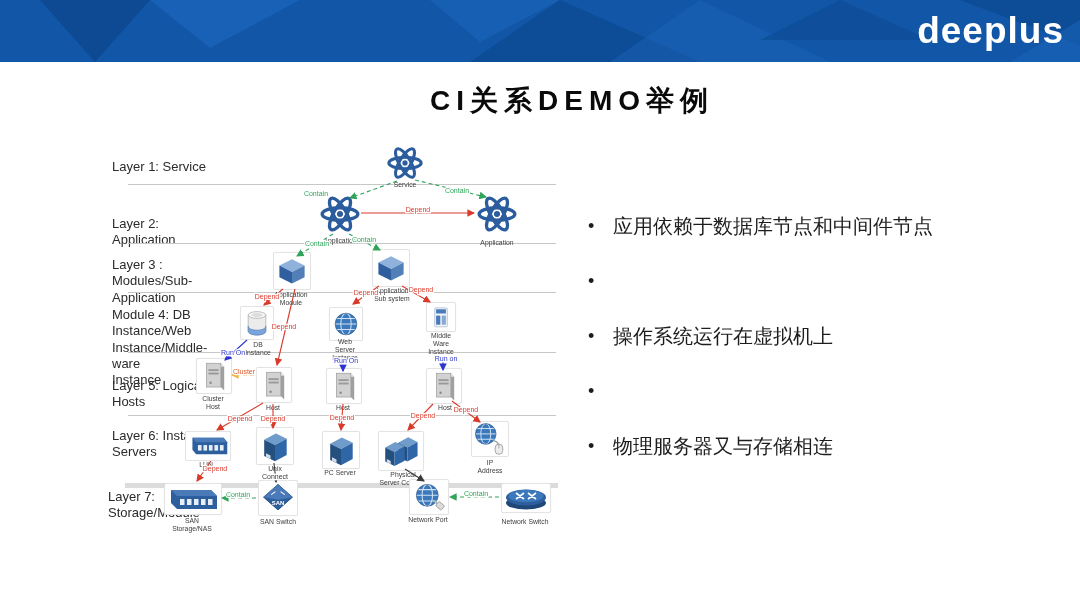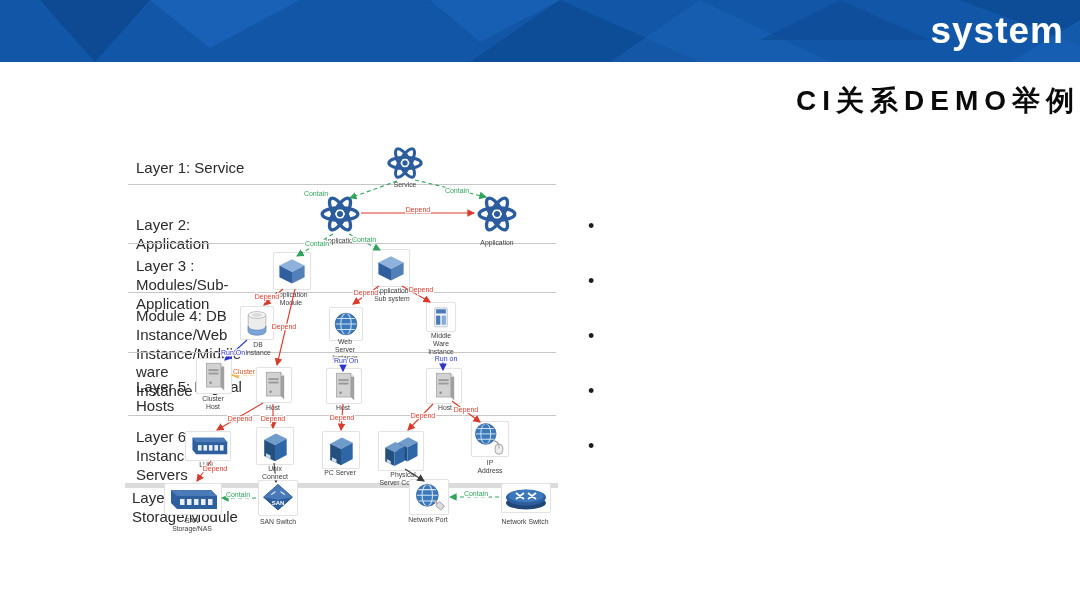--- a/index.html
+++ b/index.html
@@ -4,25 +4,25 @@
 <style>
   html,body{margin:0;padding:0;background:#888;}
   .slide{position:relative;width:1080px;height:608px;background:#ffffff;overflow:hidden;
          font-family:"Liberation Sans","DejaVu Sans",sans-serif;}
   
   .hdr{position:absolute;left:0;top:0;width:1080px;height:62px;background:#1156a7;}
   .hdr svg{position:absolute;left:0;top:0;}
   .logo{position:absolute;right:16px;top:8px;color:#fff;font-size:37px;font-weight:bold;
         letter-spacing:1px;line-height:46px;}
   
-  .title{position:absolute;left:0;right:0;top:82px;text-align:right;padding-left:64px;
+  .title{position:absolute;left:0;right:0;top:82px;text-align:center;padding-left:64px;
          font-size:28px;font-weight:bold;letter-spacing:6px;color:#0a0a0a;}
   
-  .layer-label{position:absolute;font-size:15px;color:#2b2b2b;line-height:1.25;
-               white-space:pre-line;width:110px;margin-left:24px;}
+  .layer-label{position:absolute;font-size:13px;color:#2b2b2b;line-height:1.25;
+               white-space:pre-line;width:110px;}
   .sep{position:absolute;height:1px;background:#c7c7c7;}
   .band{position:absolute;background:#dcdcdc;}
   .node{position:absolute;background:#fff;border:1px solid #e3e3e3;border-radius:2px;
         box-shadow:0 0 1px rgba(0,0,0,.08);display:flex;align-items:center;justify-content:center;}
   .node.nobox{background:transparent;border:none;box-shadow:none;}
   .node svg{width:100%;height:100%;display:block;}
   .nlabel{position:absolute;font-size:6.8px;color:#3c3c3c;line-height:1.2;text-align:center;
           white-space:pre-line;transform:translateX(-50%);}
   #edgesvg{position:absolute;left:0;top:0;pointer-events:none;}
   
@@ -40,21 +40,21 @@
       <rect width="1080" height="62" fill="#1156a7"></rect>
       <polygon points="40,0 150,0 95,62" fill="#0d4a93"></polygon>
       <polygon points="150,0 300,0 210,48" fill="#1c66bb" opacity="0.75"></polygon>
       <polygon points="430,0 560,0 480,42" fill="#1c66bb" opacity="0.6"></polygon>
       <polygon points="560,0 700,62 470,62" fill="#0d4a93" opacity="0.85"></polygon>
       <polygon points="700,0 830,62 610,62" fill="#1c66bb" opacity="0.45"></polygon>
       <polygon points="840,0 930,40 760,40" fill="#0d4a93" opacity="0.6"></polygon>
       <polygon points="960,0 1080,0 1080,45" fill="#0d4a93" opacity="0.8"></polygon>
       <polygon points="1010,62 1080,20 1080,62" fill="#1c66bb" opacity="0.55"></polygon>
     </svg>
-    <div class="logo">system</div>
+    <div class="logo">deeplus</div>
   </div>
 
   <div class="title">CI关系DEMO举例</div>
 
   <div id="diagram">
       <div class="layer-label" style="left: 112px; top: 159px;">Layer 1: Service</div>
       <div class="sep" style="left: 128px; top: 184px; width: 428px;"></div>
       <div class="layer-label" style="left: 112px; top: 216px;">Layer 2: Application</div>
       <div class="sep" style="left: 128px; top: 243px; width: 428px;"></div>
       <div class="layer-label" style="left: 112px; top: 257px;">Layer 3 : Modules/Sub-
@@ -413,28 +413,31 @@
         <text x="244" y="374" text-anchor="middle" font-size="7" fill="#e05a2b" stroke="#ffffff" stroke-width="2.4" paint-order="stroke">Cluster</text>
         <line x1="274" y1="463" x2="276" y2="482" stroke="#3a3a3a" stroke-width="1.1" marker-end="url(#m-black)"></line>
         <text x="275" y="479" text-anchor="middle" font-size="7" fill="#3a3a3a" stroke="#ffffff" stroke-width="2.4" paint-order="stroke">Connect</text>
         <line x1="405" y1="469" x2="424" y2="481" stroke="#3a3a3a" stroke-width="1.1" marker-end="url(#m-black)"></line>
       </svg>
     </div>
 
   <ul class="bullets" id="bullets">
       <li>
         <span class="dot">•</span>
+        <span>应用依赖于数据库节点和中间件节点</span>
       </li>
       <li>
         <span class="dot">•</span>
       </li>
       <li>
         <span class="dot">•</span>
+        <span>操作系统运行在虚拟机上</span>
       </li>
       <li>
         <span class="dot">•</span>
       </li>
       <li>
         <span class="dot">•</span>
+        <span>物理服务器又与存储相连</span>
       </li>
     </ul>
 
 </div>
 
 </body></html>

